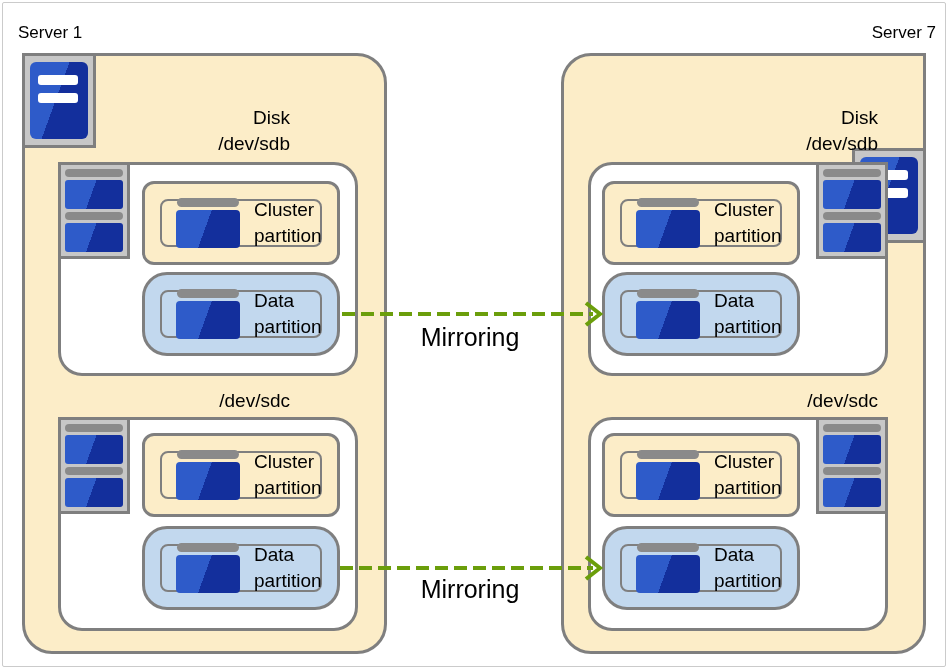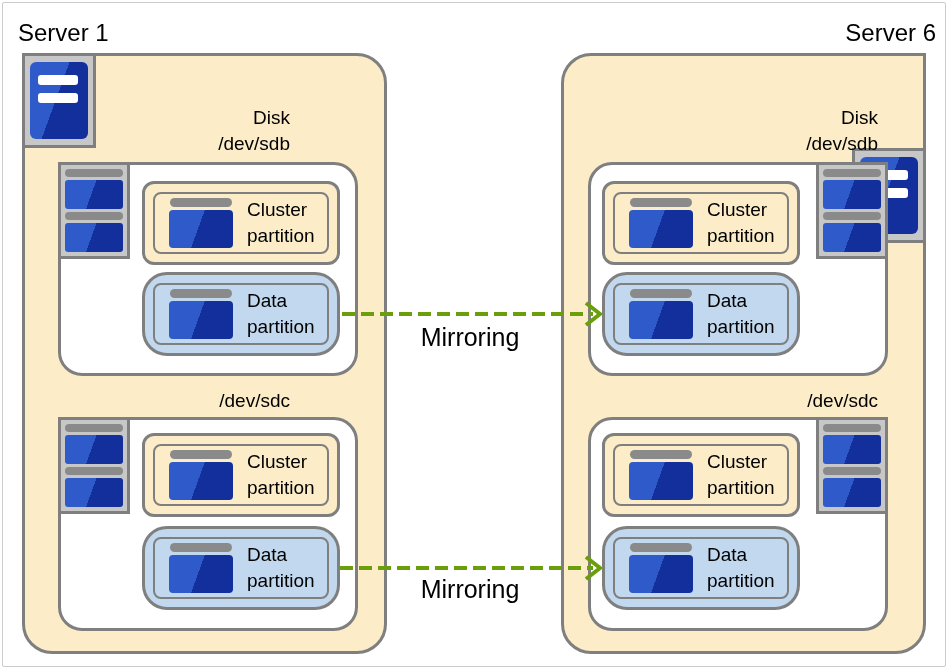--- a/index.html
+++ b/index.html
@@ -10,21 +10,21 @@
     color:#000;
   }
   .abs{position:absolute;}
 
   
   .page-frame{
     position:absolute;inset:2px;border:1px solid var(--outline,#CBCBCB);
     border-radius:2px;pointer-events:none;
   }
 
-  .server-name{font-size:24px;line-height:22px;white-space:nowrap;}
+  .server-name{font-size:17px;line-height:22px;white-space:nowrap;}
 
   .server-box{
     width:365px;height:601px;box-sizing:border-box;
     background:var(--server-fill,#FCEDC8);
     border:3px solid var(--border-gray,#7F7F7F);
   }
   .server-box.left{border-radius:0 30px 30px 30px;}
   .server-box.right{border-radius:30px 0 30px 30px;}
 
   .disk-box{
@@ -57,21 +57,21 @@
   
   .stack-icon{width:72px;height:97px;padding:4px;}
   .du + .du{margin-top:3px;}
   .du-bar{height:8px;border-radius:4px;background:var(--bar-gray,#8A8A8A);margin-bottom:3px;}
   .du-blue{height:29px;border-radius:3px;}
 
   
   .partition{
     width:198px;height:84px;box-sizing:border-box;
     border:3px solid var(--border-gray,#7F7F7F);
-    border-radius:12px;padding:8px;
+    border-radius:12px;padding:15px;
   }
   .partition.cluster{background:var(--cluster-fill,#FCEDC8);}
   .partition.data{background:var(--data-fill,#C2D8EE);border-radius:25px;}
   .p-inner{
     width:100%;height:100%;box-sizing:border-box;
     border:2px solid var(--border-gray,#7F7F7F);border-radius:8px;
     display:flex;align-items:center;padding-left:14px;gap:14px;
   }
   .p-icon{width:64px;flex:0 0 64px;}
   .p-bar{height:9px;width:62px;margin-left:1px;border-radius:4.5px;background:var(--bar-gray,#8A8A8A);margin-bottom:3px;}
@@ -85,21 +85,21 @@
   .mirror-label{
     width:160px;text-align:center;font-size:25px;line-height:22px;white-space:nowrap;
   }
 </style>
 </head>
 <body>
 
 <div class="page-frame"></div>
 
 <div class="abs server-name" style="left:18px;top:22px;">Server 1</div>
-<div class="abs server-name" style="right:12px;top:22px;">Server 6</div>
+<div class="abs server-name" style="right:12px;top:22px;">Server 7</div>
 
 <div class="abs server-box left" style="left:22px;top:53px;"></div>
 
 <div class="abs hw-icon server-icon" style="left:22px;top:53px;">
   <div class="srv-body blue-grad">
     <div class="srv-bar b1"></div>
     <div class="srv-bar b2"></div>
   </div>
 </div>
 

